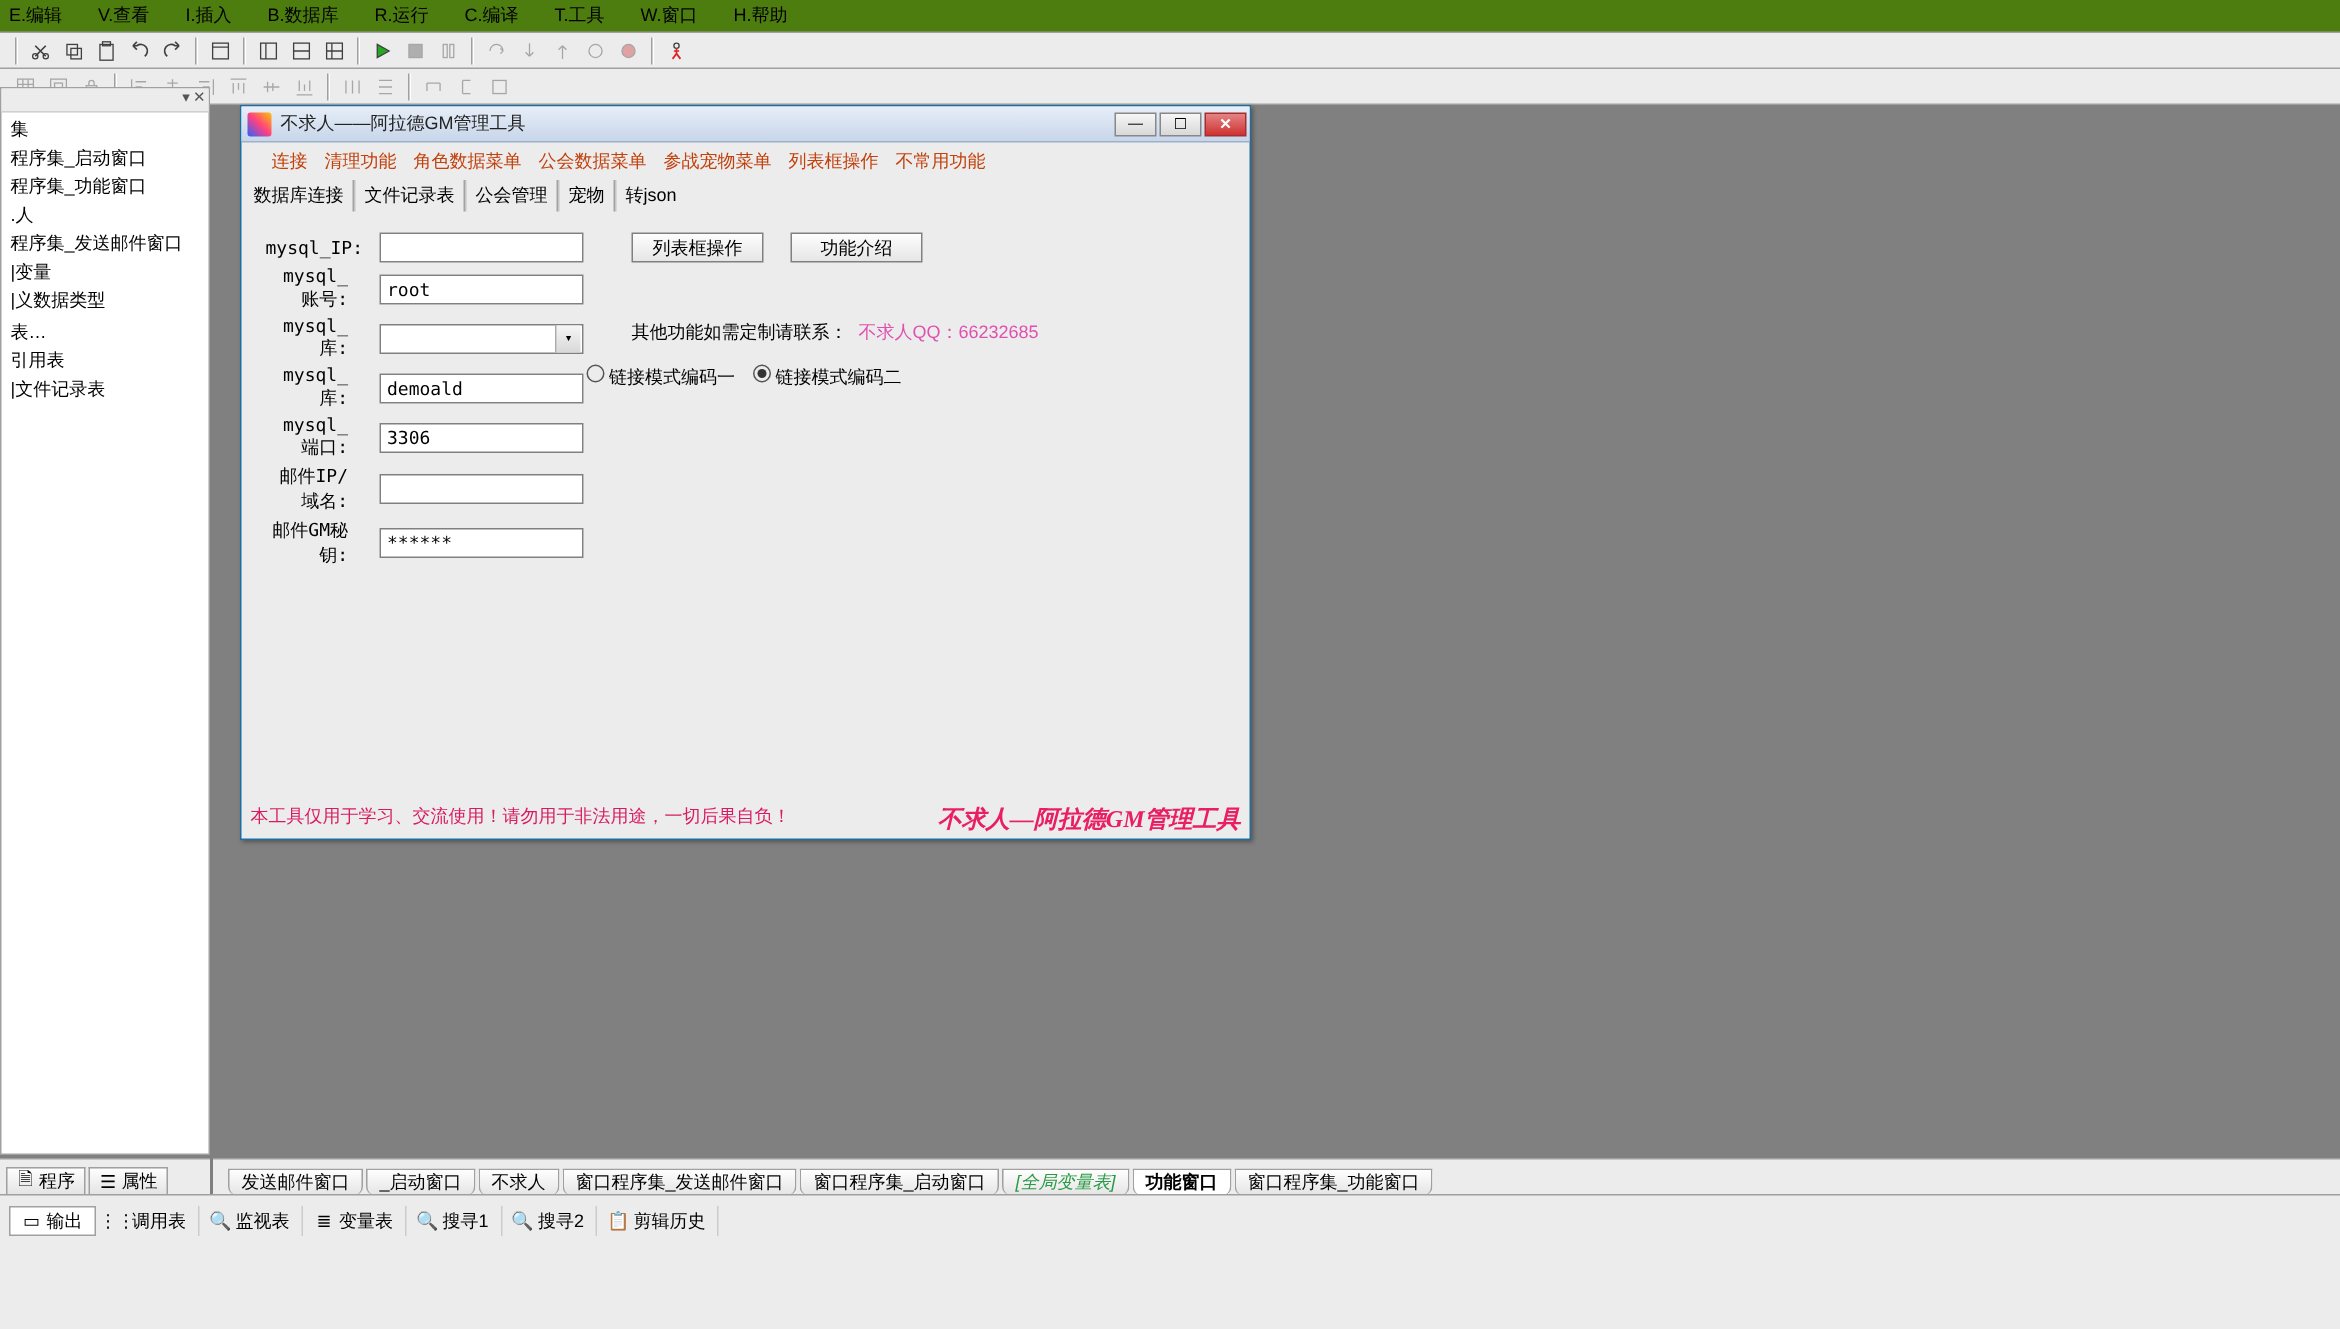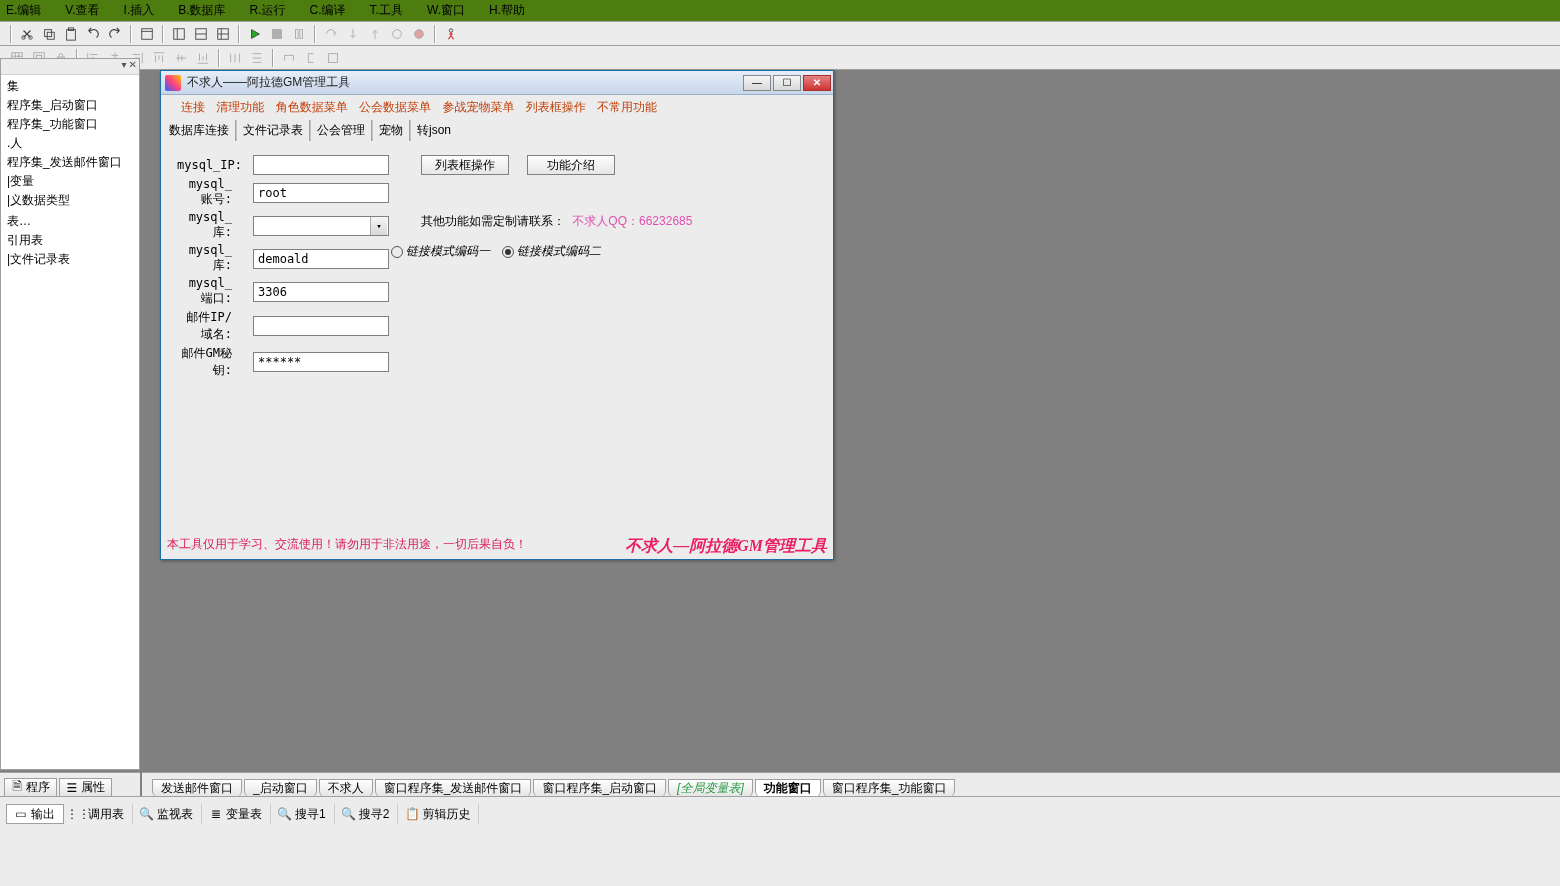--- a/index.html
+++ b/index.html
@@ -51,21 +51,21 @@
 .form-in.sel { position: relative; }
 .form-in.sel::after { content: "▾"; position: absolute; right: 1px; top: 0; width: 16px; height: 18px; display: flex; align-items: center; justify-content: center; background: linear-gradient(#f6f6f6,#d8d8d8); border-left: 1px solid #aaa; font-size: 9px; }
 
 .btn-grp { position: absolute; left: 260px; top: 8px; display: flex; gap: 18px; }
 .btn { width: 88px; height: 20px; background: linear-gradient(#fdfdfd,#e6e6e6); border: 1px solid #808080; display: flex; align-items: center; justify-content: center; cursor: pointer; font-size: 12px; }
 
 .contact { position: absolute; left: 260px; top: 66px; font-size: 12px; }
 .contact .pink { color: #e050b0; margin-left: 4px; }
 
 .radios { position: absolute; left: 230px; top: 96px; display: flex; align-items: center; gap: 12px; font-size: 12px; }
-.radio { display: flex; align-items: center; gap: 3px; font-style: italic; }
+.radio { display: flex; align-items: flex-start; gap: 3px; }
 .radio-dot { width: 12px; height: 12px; border: 1px solid #555; border-radius: 50%; display: flex; align-items: center; justify-content: center; }
 .radio-dot.on::after { content: ""; width: 6px; height: 6px; background: #333; border-radius: 50%; }
 
 .footer-warn { position: absolute; left: 6px; bottom: 6px; font-size: 12px; color: #d81b60; font-family: "SimSun"; }
 .footer-brand { position: absolute; right: 6px; bottom: 2px; font-size: 16px; font-weight: bold; font-style: italic; color: #e91e63; font-family: "KaiTi","STKaiti",serif; }
 
 
 .mid-tabs-wrap { position: absolute; left: 142px; right: 0; bottom: 90px; height: 24px; background: #ececec; border-top: 1px solid #a0a0a0; display: flex; align-items: flex-end; padding-left: 10px; }
 .mid-tab { height: 18px; padding: 0 8px; margin-right: 2px; background: linear-gradient(#fefefe,#e4e4e4); border: 1px solid #a0a0a0; border-bottom: none; border-radius: 0 0 6px 6px; transform: translateY(1px); display: flex; align-items: center; cursor: default; font-size: 12px; }
 .mid-tab.active { background: #ffffff; font-weight: bold; margin-top: 18px; }

